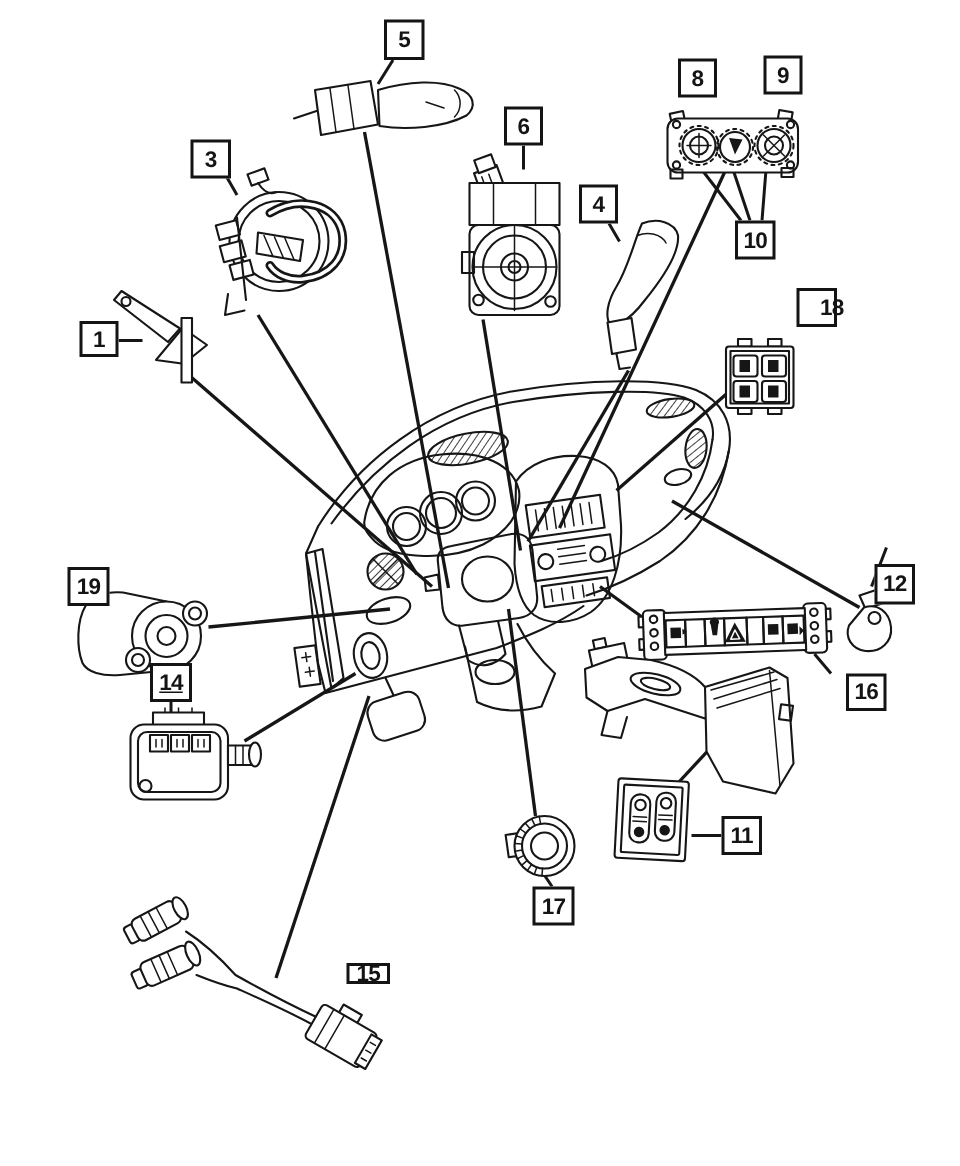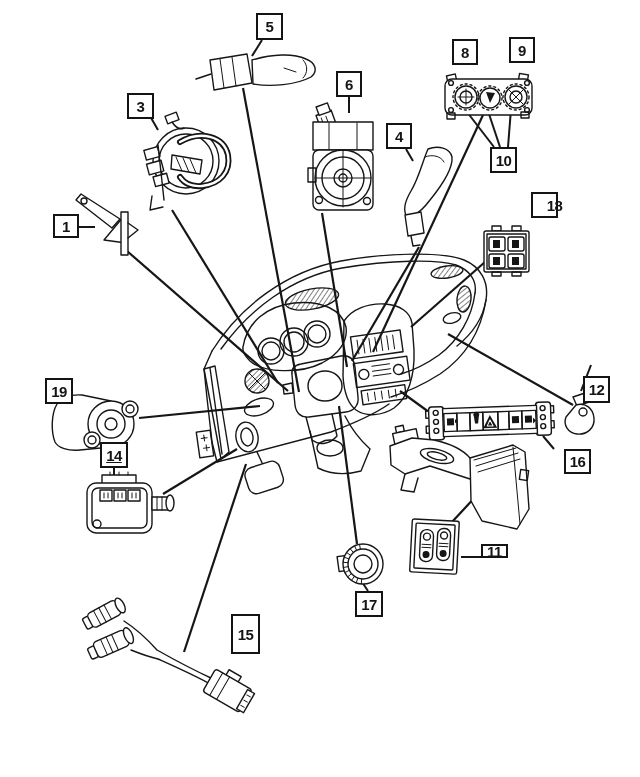--- a/index.html
+++ b/index.html
@@ -353,17 +353,17 @@
       <div class="callout" style="left: 127px; top: 93px; width: 27px; height: 26px;">3</div>
       <div class="callout" style="left: 336px; top: 71px; width: 26px; height: 26px;">6</div>
       <div class="callout" style="left: 386px; top: 123px; width: 26px; height: 26px;">4</div>
       <div class="callout" style="left: 490px; top: 147px; width: 27px; height: 26px;">10</div>
       <div class="callout" style="left: 531px; top: 192px; width: 27px; height: 26px; padding-left: 20px;">18</div>
       <div class="callout" style="left: 53px; top: 214px; width: 26px; height: 24px;">1</div>
       <div class="callout" style="left: 583px; top: 338px; width: 27px; height: 27px; margin-top: 38px;">12</div>
       <div class="callout" style="left: 45px; top: 378px; width: 28px; height: 26px;">19</div>
       <div class="callout" style="left: 100px; top: 442px; width: 28px; height: 26px; text-decoration: underline;">14</div>
       <div class="callout" style="left: 552px; top: 449px; width: 27px; height: 25px; margin-left: 12px;">16</div>
-      <div class="callout" style="left: 481px; top: 544px; width: 27px; height: 14px;">11</div>
+      <div class="callout" style="left: 481px; top: 544px; width: 27px; height: 26px;">11</div>
       <div class="callout" style="left: 355px; top: 591px; width: 28px; height: 26px;">17</div>
-      <div class="callout" style="left: 231px; top: 614px; width: 29px; height: 40px;">15</div>
+      <div class="callout" style="left: 231px; top: 642px; width: 29px; height: 14px;">15</div>
     </div>
 </div>
 
 </body></html>

